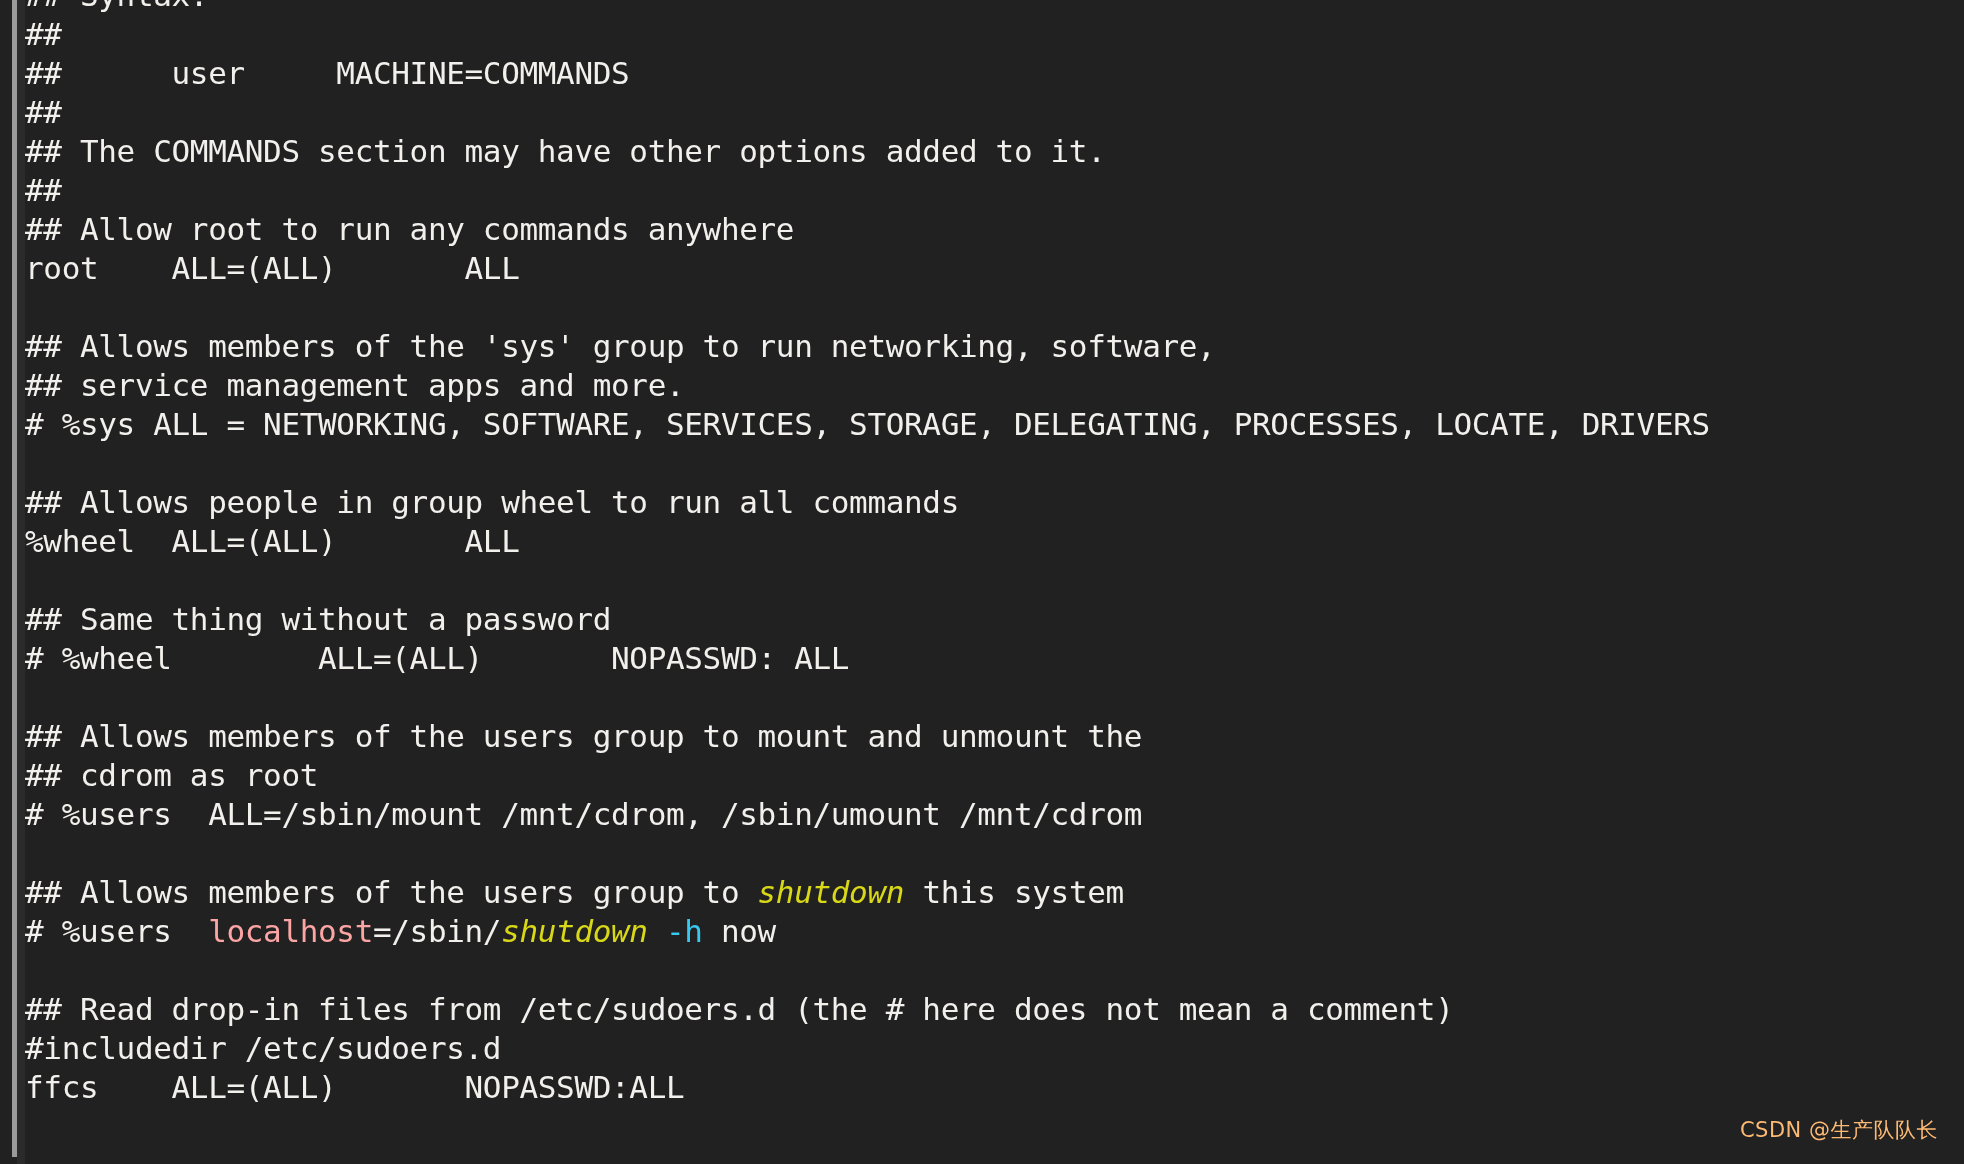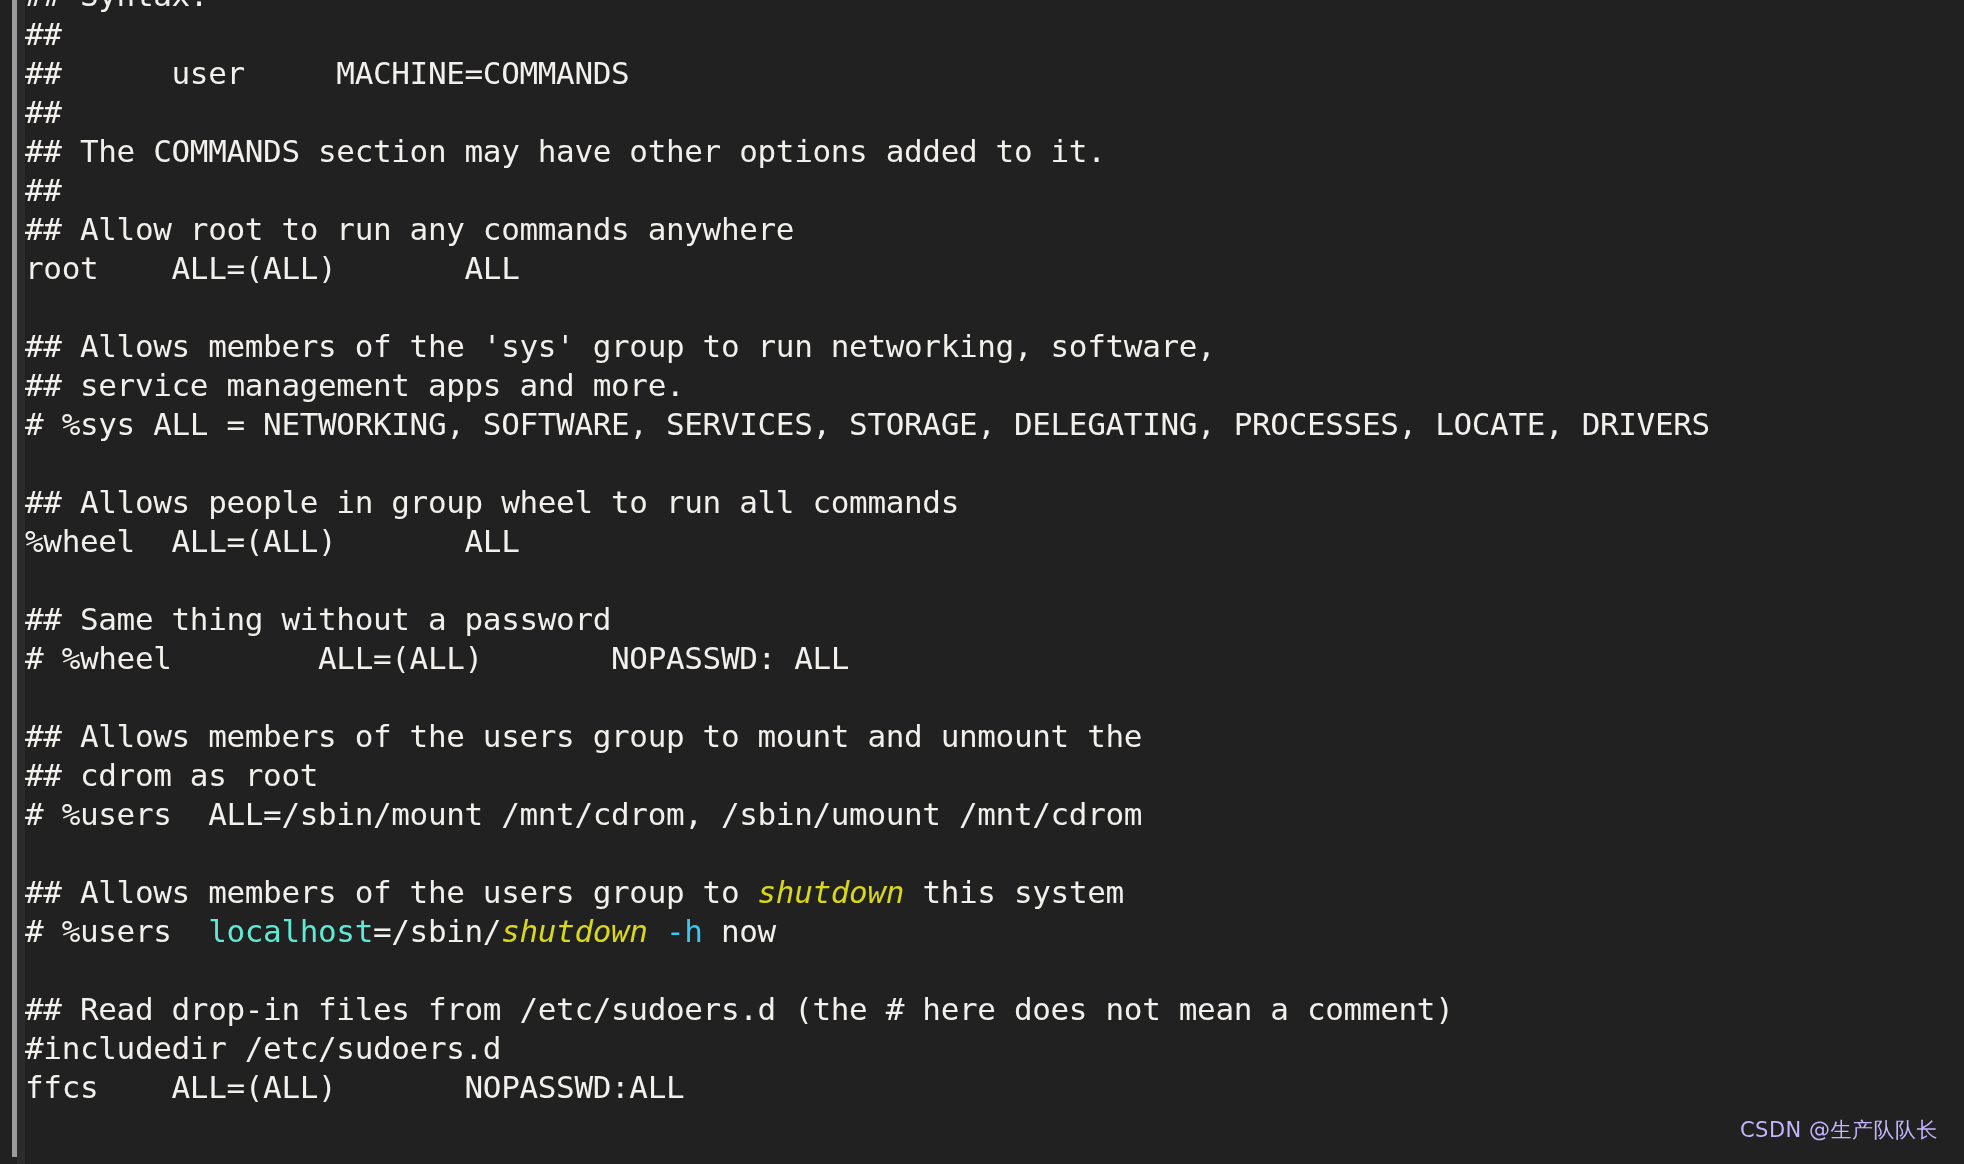--- a/index.html
+++ b/index.html
@@ -52,30 +52,30 @@
     white-space: pre;
     font-family: "DejaVu Sans Mono", monospace;
   }
 
   .line {
     height: 39px;
     white-space: pre;
   }
 
   .tok-yellow { color: #d8d819; font-style: italic; }
-  .tok-magenta { color: #5eead4; }
+  .tok-magenta { color: #fca5a5; }
   .tok-cyan { color: #37c9f2; }
 
   #watermark {
     position: absolute;
     right: 26px;
     bottom: 20px;
     font-family: "DejaVu Sans", sans-serif;
     font-size: 21px;
-    color: #c4b5fd;
+    color: #fdba74;
     letter-spacing: 0.5px;
     white-space: pre;
     margin-left: 12px;
   }
 </style>
 </head>
 <body>
 
 <div id="editor">
 

